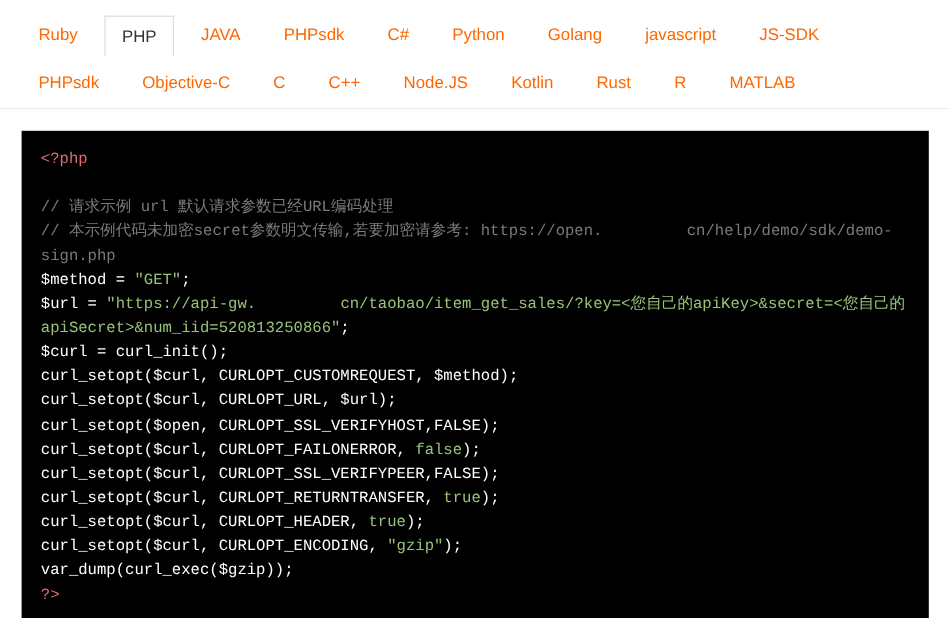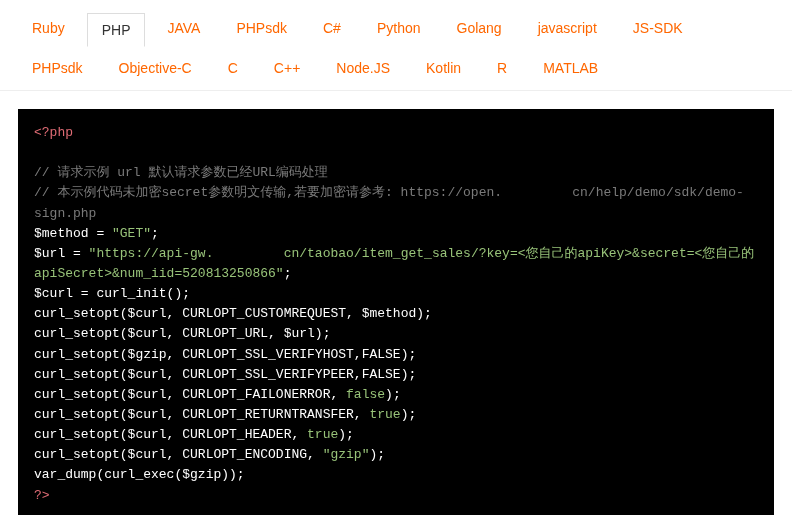--- a/index.html
+++ b/index.html
@@ -26,36 +26,37 @@
 <span class="tab">Python</span>
 <span class="tab">Golang</span>
 <span class="tab">javascript</span>
 <span class="tab">JS-SDK</span>
 <span class="tab">PHPsdk</span>
 <span class="tab">Objective-C</span>
 <span class="tab">C</span>
 <span class="tab">C++</span>
 <span class="tab">Node.JS</span>
 <span class="tab">Kotlin</span>
+<span class="tab">Rust</span>
 <span class="tab">R</span>
 <span class="tab">MATLAB</span>
 </div>
 
 <div class="code-block">
 <div><span class="tag">&lt;?php</span></div>
 <div>&nbsp;</div>
 <div class="comment">//  请求示例 url 默认请求参数已经URL编码处理</div>
 <div class="comment"><span>//  本示例代码未加密secret参数明文传输,若要加密请参考: https://open.</span><span style="background:#000;color:#000">xxxxxxxxx</span><span>cn/help/demo/sdk/demo-sign.php</span></div>
 <div><span>$method = </span><span class="string">"GET"</span><span>;</span></div>
 <div><span>$url = </span><span class="string"><span>"https://api-gw.</span><span style="background:#000;color:#000">xxxxxxxxx</span><span>cn/taobao/item_get_sales/?key=&lt;您自己的apiKey&gt;&amp;secret=&lt;您自己的apiSecret&gt;&amp;num_iid=520813250866"</span></span><span>;</span></div>
 <div>$curl = curl_init();</div>
 <div>curl_setopt($curl, CURLOPT_CUSTOMREQUEST, $method);</div>
 <div>curl_setopt($curl, CURLOPT_URL, $url);</div>
-<div><span>curl_setopt($gzip, CURLOPT_SSL_VERIFYHOST,</span><span>FALSE</span><span>);</span></div>
+<div><span>curl_setopt($open, CURLOPT_SSL_VERIFYHOST,</span><span>FALSE</span><span>);</span></div>
+<div><span>curl_setopt($curl, CURLOPT_FAILONERROR, </span><span class="bool">false</span><span>);</span></div>
 <div><span>curl_setopt($curl, CURLOPT_SSL_VERIFYPEER,</span><span>FALSE</span><span>);</span></div>
-<div><span>curl_setopt($curl, CURLOPT_FAILONERROR, </span><span class="bool">false</span><span>);</span></div>
 <div><span>curl_setopt($curl, CURLOPT_RETURNTRANSFER, </span><span class="bool">true</span><span>);</span></div>
 <div><span>curl_setopt($curl, CURLOPT_HEADER, </span><span class="bool">true</span><span>);</span></div>
 <div><span>curl_setopt($curl, CURLOPT_ENCODING, </span><span class="string">"gzip"</span><span>);</span></div>
 <div>var_dump(curl_exec($gzip));</div>
 <div><span class="tag">?&gt;</span></div>
 <div class="watermark">CSDN @tbapi_ok</div>
 </div>
 
 </body></html>

